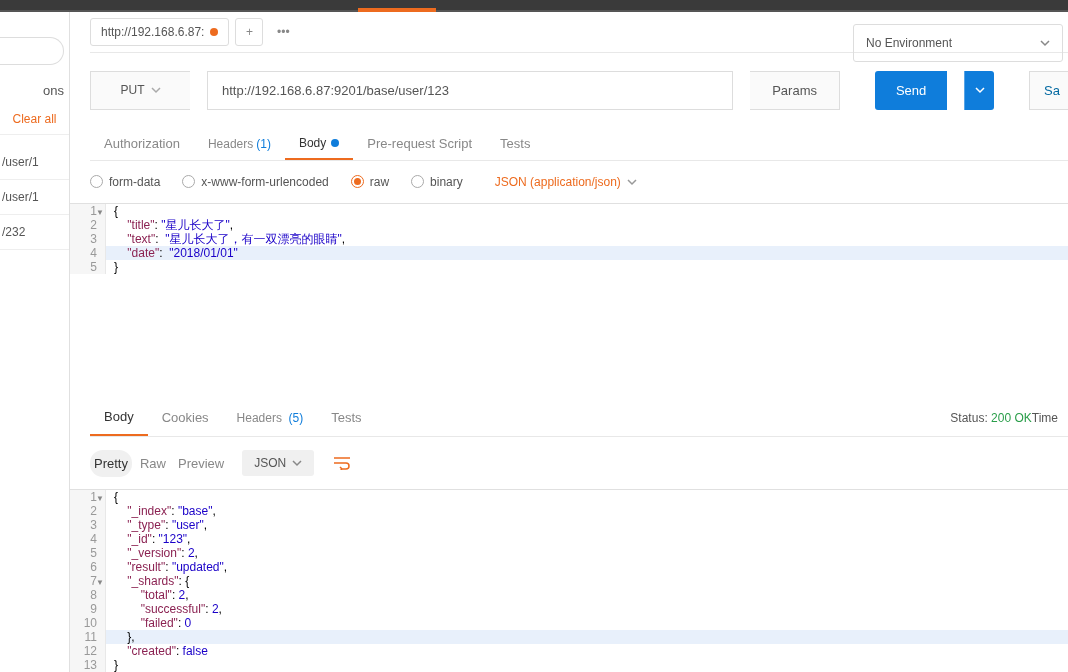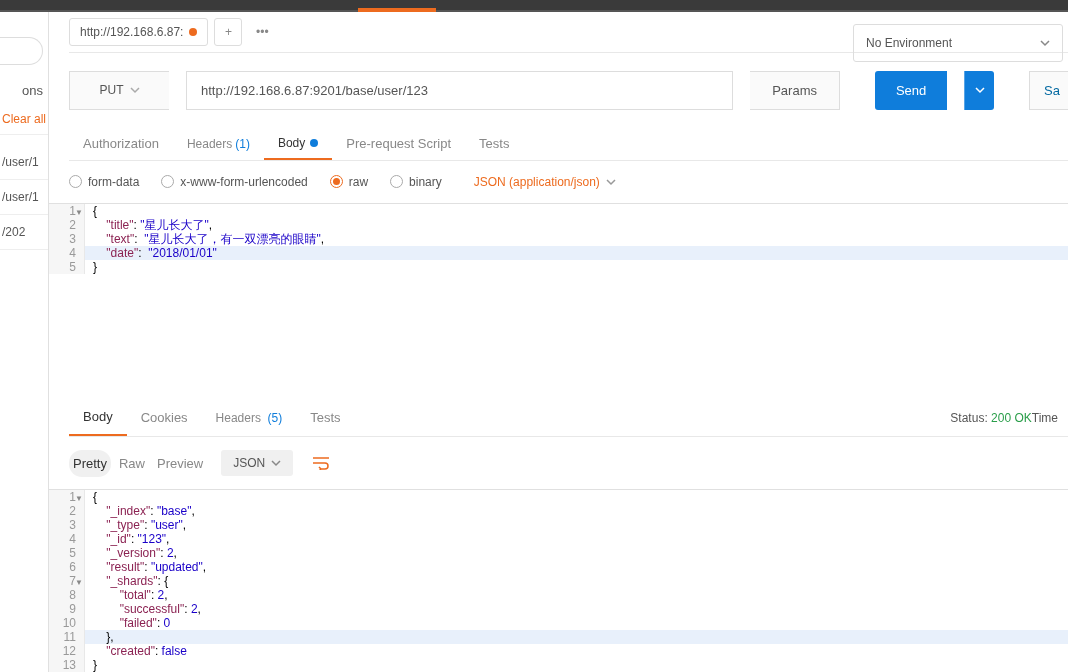--- a/index.html
+++ b/index.html
@@ -1,20 +1,20 @@
 <!DOCTYPE html>
 <html><head>
 <meta charset="utf-8">
 <style>
 *{margin:0;padding:0;box-sizing:border-box;font-family:-apple-system,BlinkMacSystemFont,"Segoe UI",Arial,sans-serif;font-size:12px;}
 body{background:#fff;overflow:hidden;}
 .top-dark{height:12px;background:#3a3a3a;border-bottom:2px solid #555;}
 .orange-indicator{position:absolute;top:8px;left:358px;width:78px;height:4px;background:#ed6b1f;}
 .container{display:flex;height:660px;}
-.sidebar{width:49px;border-right:1px solid #e0e0e0;background:#fff;padding-top:25px;}
+.sidebar{width:70px;border-right:1px solid #e0e0e0;background:#fff;padding-top:25px;}
 .sidebar-search{margin:0 5px 12px 0;height:28px;border:1px solid #ddd;border-radius:0 14px 14px 0;border-left:none;}
 .sidebar-label{font-size:13px;color:#555;padding:6px 0 6px 0;text-align:right;margin-right:5px;}
 .clear-all{font-size:12px;color:#ed6b1f;padding:8px 0;text-align:center;border-bottom:1px solid #eee;margin-bottom:10px;cursor:pointer;}
 .history-item{font-size:12px;color:#555;padding:10px 0 10px 2px;border-bottom:1px solid #eee;white-space:nowrap;overflow:hidden;}
 .main{flex:1;display:flex;flex-direction:column;}
 .tab-bar{display:flex;align-items:center;padding:6px 0 6px 0;border-bottom:1px solid #e8e8e8;margin-left:20px;}
 .tab{display:flex;align-items:center;border:1px solid #ddd;border-radius:3px;padding:6px 10px;margin-right:6px;background:#fff;font-size:12px;color:#555;}
 .tab-dot{width:8px;height:8px;border-radius:50%;background:#ed6b1f;margin-left:6px;}
 .tab-add{width:28px;height:28px;border:1px solid #ddd;border-radius:3px;display:flex;align-items:center;justify-content:center;color:#888;margin-right:6px;cursor:pointer;}
 .tab-more{width:28px;height:28px;display:flex;align-items:center;justify-content:center;color:#888;cursor:pointer;}
@@ -67,21 +67,21 @@
 <div class="top-dark"></div>
 <div class="orange-indicator"></div>
 
 <div class="container">
   <div class="sidebar">
     <div class="sidebar-search"></div>
     <div class="sidebar-label">ons</div>
     <div class="clear-all">Clear all</div>
     <div class="history-item">/user/1</div>
     <div class="history-item">/user/1</div>
-    <div class="history-item">/202</div>
+    <div class="history-item">/232</div>
   </div>
 
   <div class="main">
     <div class="tab-bar">
       <div class="tab">
         <span>http://192.168.6.87:</span>
         <span class="tab-dot"></span>
       </div>
       <div class="tab-add">+</div>
       <div class="tab-more">•••</div>

